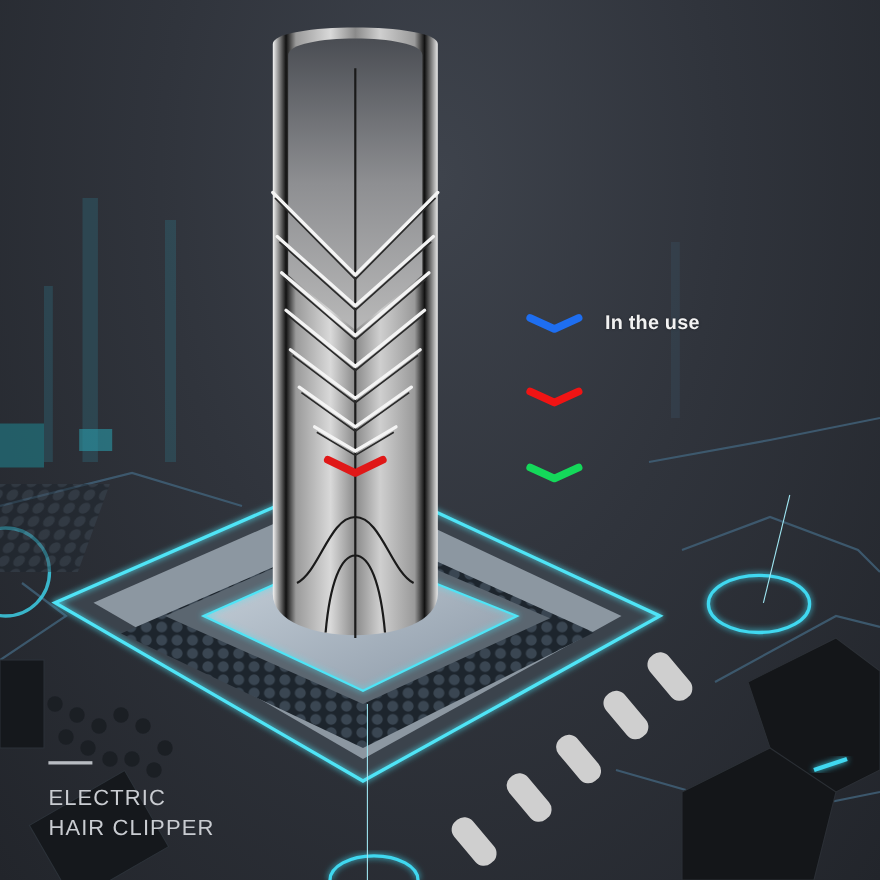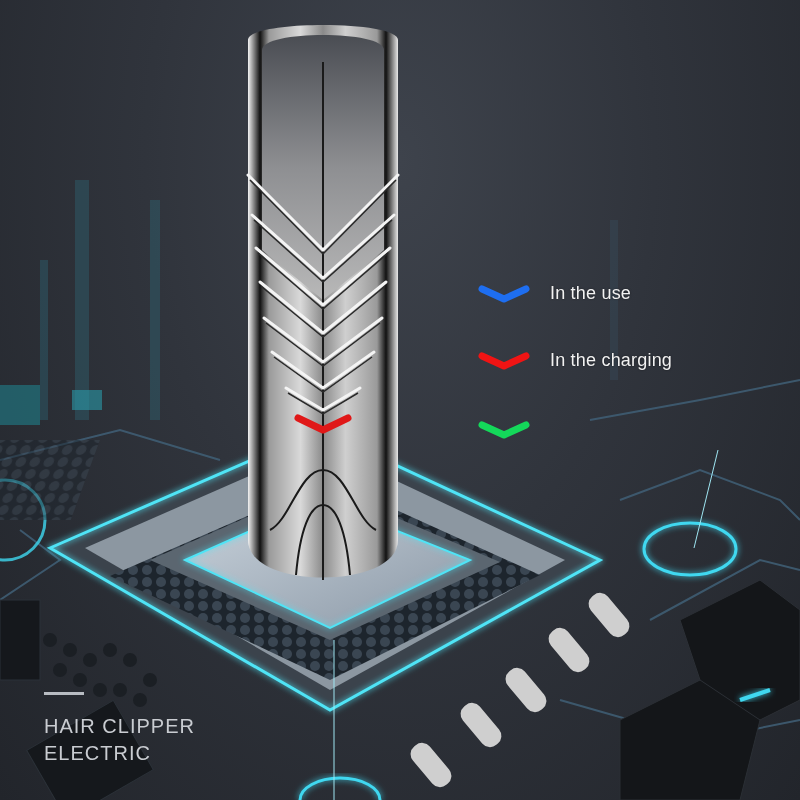--- a/index.html
+++ b/index.html
@@ -3,21 +3,21 @@
 <meta charset="utf-8">
 <style>
   html, body { margin:0; padding:0; }
   body { width:800px; height:800px; overflow:hidden; background:#2c3038; font-family:"Liberation Sans", sans-serif; }
   .stage { position:relative; width:800px; height:800px; overflow:hidden;
     background:
       radial-gradient(ellipse at 50% 20%, #3e434c 0%, #30343c 45%, #22252b 100%);
   }
   .stage svg.bg { position:absolute; left:0; top:0; }
   .legend { position:absolute; left:476px; top:278px; width:300px; }
-  .legend-row { position:absolute; left:0; height:30px; display:flex; align-items:center; }
+  .legend-row { position:absolute; left:0; height:30px; display:flex; align-items:center;font-weight:bold; }
   .legend-row .chev { width:56px; height:24px; margin-right:18px; }
   .legend-label { color:#f2f2f2; font-size:18px; letter-spacing:0.2px; text-shadow:0 0 2px rgba(0,0,0,0.5); }
   .caption { position:absolute; left:44px; top:692px; }
   .caption-rule { width:40px; height:3px; background:#b8bcc2; margin-bottom:18px; }
   .caption-line { color:#c9ccd1; font-size:20px; letter-spacing:1px; line-height:27px; font-weight:300; }
 </style>
 </head>
 <body>
 
 <div class="stage">
@@ -155,27 +155,26 @@
     <div class="legend-row" style="top:0">
       <svg class="chev" viewBox="0 0 56 24">
         <path d="M6 8 L28 18 L50 8" fill="none" stroke="#1e6ef0" stroke-width="7" stroke-linecap="round" stroke-linejoin="round"></path>
       </svg>
       <span class="legend-label">In the use</span>
     </div>
     <div class="legend-row" style="top:67px">
       <svg class="chev" viewBox="0 0 56 24">
         <path d="M6 8 L28 18 L50 8" fill="none" stroke="#f01414" stroke-width="7" stroke-linecap="round" stroke-linejoin="round"></path>
       </svg>
-      <span class="legend-label">In the charging</span>
     </div>
     <div class="legend-row" style="top:136px">
       <svg class="chev" viewBox="0 0 56 24">
         <path d="M6 8 L28 18 L50 8" fill="none" stroke="#14d85a" stroke-width="7" stroke-linecap="round" stroke-linejoin="round"></path>
       </svg>
     </div>
   </div>
 
   <div class="caption">
     <div class="caption-rule"></div>
+    <div class="caption-line">ELECTRIC</div>
     <div class="caption-line">HAIR CLIPPER</div>
-    <div class="caption-line">ELECTRIC</div>
   </div>
 </div>
 
 </body></html>

